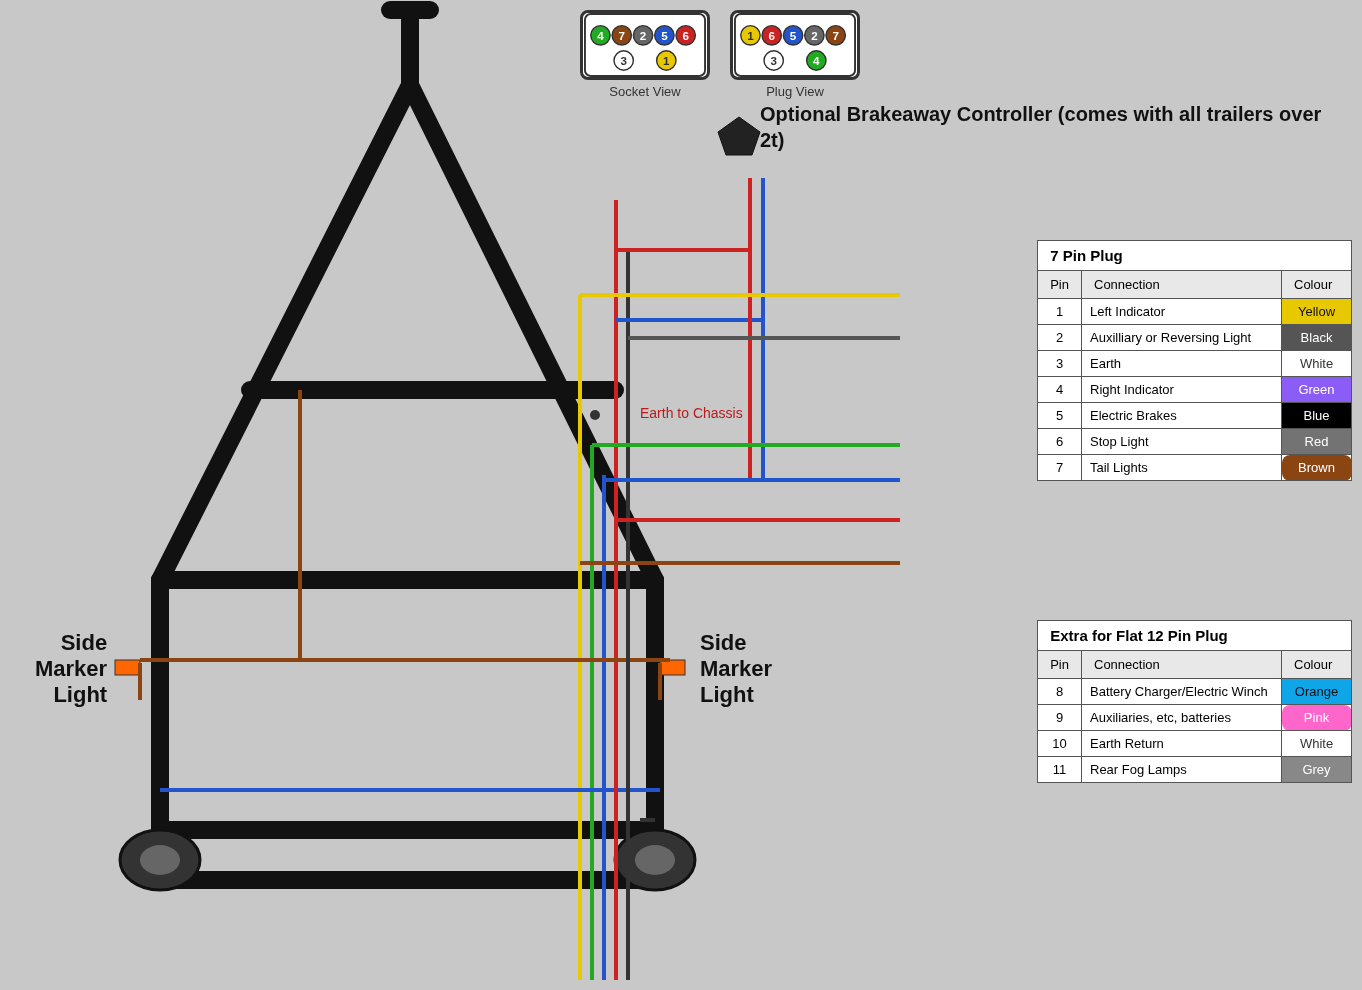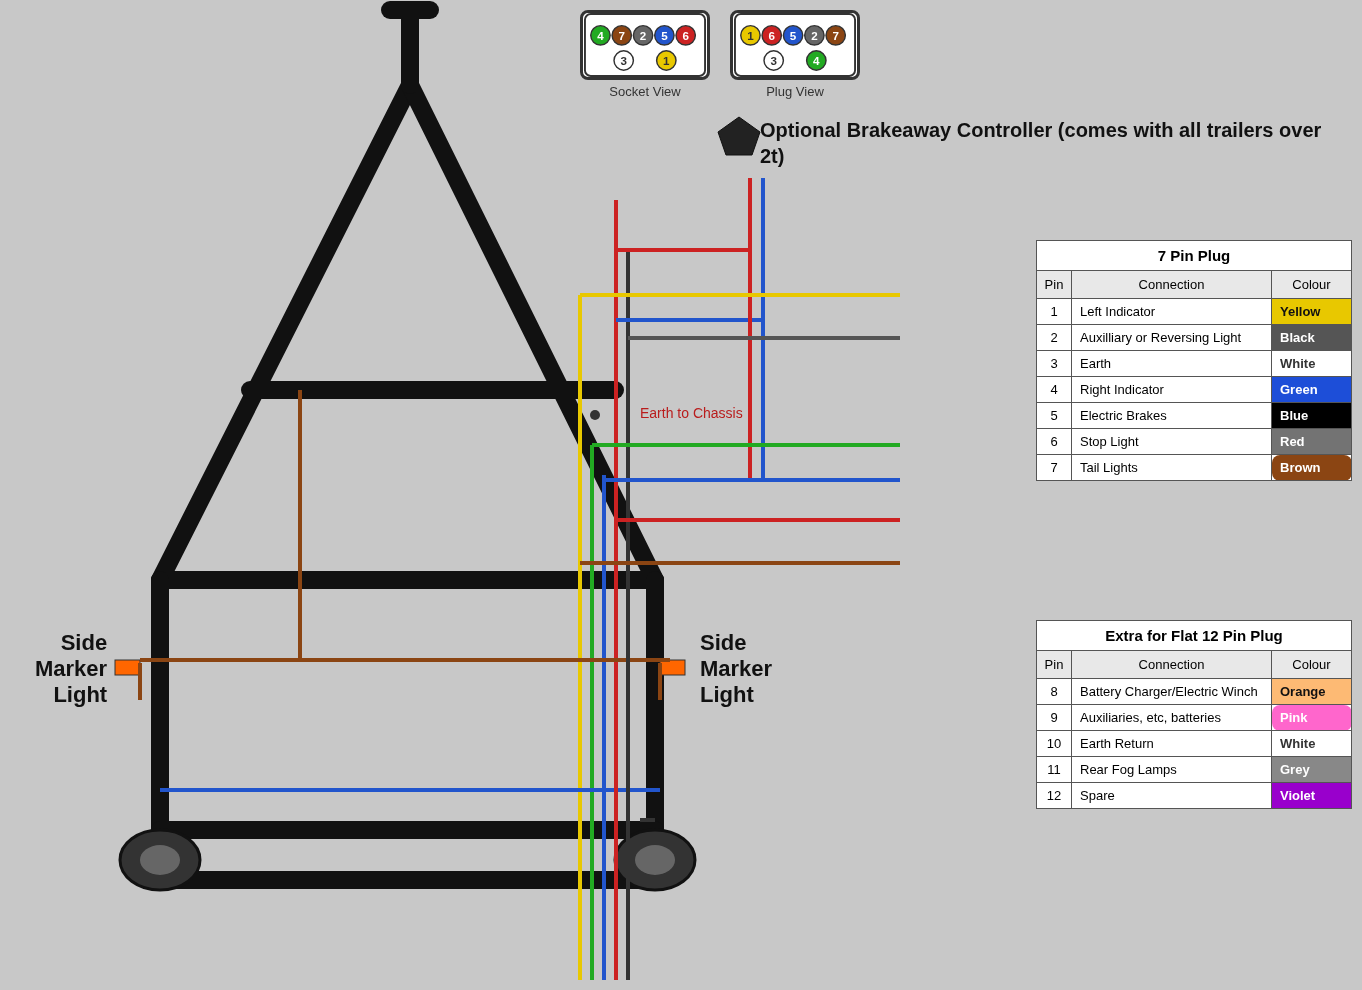--- a/index.html
+++ b/index.html
@@ -51,21 +51,21 @@
     .connector-label {
       font-size: 13px;
       color: #333;
       margin-top: 4px;
       text-align: center;
     }
 
     
     .brakeaway-text {
       position: absolute;
-      top: 117px;
+      top: 101px;
       left: 760px;
       font-size: 20px;
       font-weight: bold;
       color: #111;
       line-height: 1.3;
       width: 580px;
     }
 
     
     .pentagon {
@@ -83,22 +83,22 @@
     }
 
     .pin-table {
       border-collapse: collapse;
       background: white;
       font-size: 13px;
     }
 
     .pin-table th {
       background: white;
-      text-align: center;
-      padding: 6px 0;
+      text-align: left;
+      padding: 6px 12px;
       border: 1px solid #555;
       font-size: 15px;
     }
 
     .pin-table .header-row th {
       font-size: 13px;
       font-weight: normal;
       background: #e8e8e8;
       margin-top: 36px;
     }
@@ -112,34 +112,34 @@
     .pin-table td.pin-num {
       text-align: center;
       width: 35px;
     }
 
     .pin-table td.connection {
       width: 200px;
     }
 
     .pin-table td.colour {
-      width: 80px;
-      text-align: left;
-      font-weight: bold;
+      width: 70px;
+      text-align: center;
+      font-weight: normal;
       color: white;
     }
 
     .colour-yellow { background: #e8c800; color: #111 !important; }
     .colour-black { background: #555; }
     .colour-white { background: white; color: #333 !important; border: 1px solid #aaa; }
-    .colour-green { background: #1d4ed8; }
+    .colour-green { background: #8b5cf6; }
     .colour-blue { background: #000000; }
     .colour-red { background: #737373; }
     .colour-brown { background: #8B4513; border-radius: 8px; }
-    .colour-orange { background: #fdba74; color: #111 !important; }
+    .colour-orange { background: #0ea5e9; color: #111 !important; }
     .colour-pink { background: #ff66cc; border-radius: 8px; }
     .colour-white2 { background: white; color: #333 !important; }
     .colour-grey { background: #888; }
     .colour-violet { background: #9900cc; }
 
     
     .side-marker-left {
       position: absolute;
       left: 35px;
       top: 630px;
@@ -402,20 +402,15 @@
         <tr>
       <td class="pin-num">10</td>
       <td class="connection">Earth Return</td>
       <td class="colour colour-white2">White</td>
     </tr>
         <tr>
       <td class="pin-num">11</td>
       <td class="connection">Rear Fog Lamps</td>
       <td class="colour colour-grey">Grey</td>
     </tr>
-        <tr>
-      <td class="pin-num">12</td>
-      <td class="connection">Spare</td>
-      <td class="colour colour-violet">Violet</td>
-    </tr>
       </tbody>
   </table>
 </div>
 
 </body></html>

